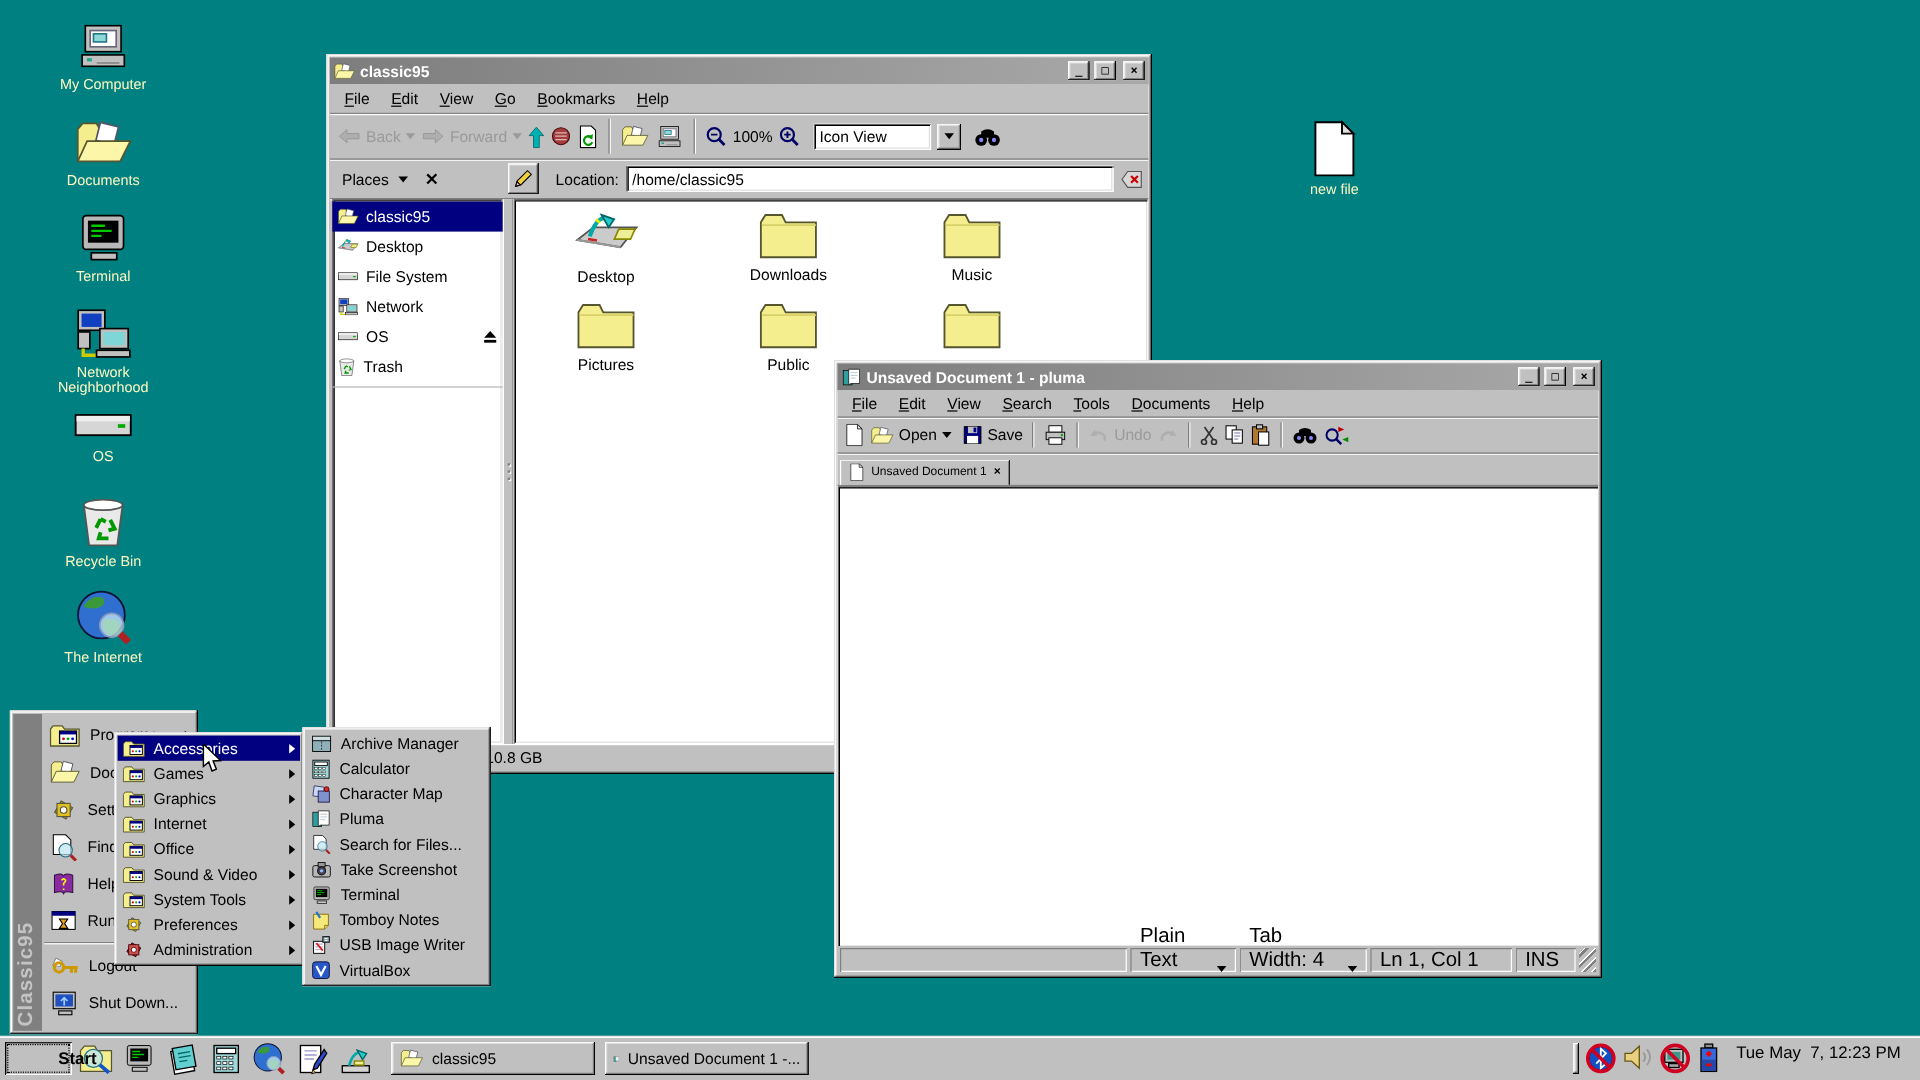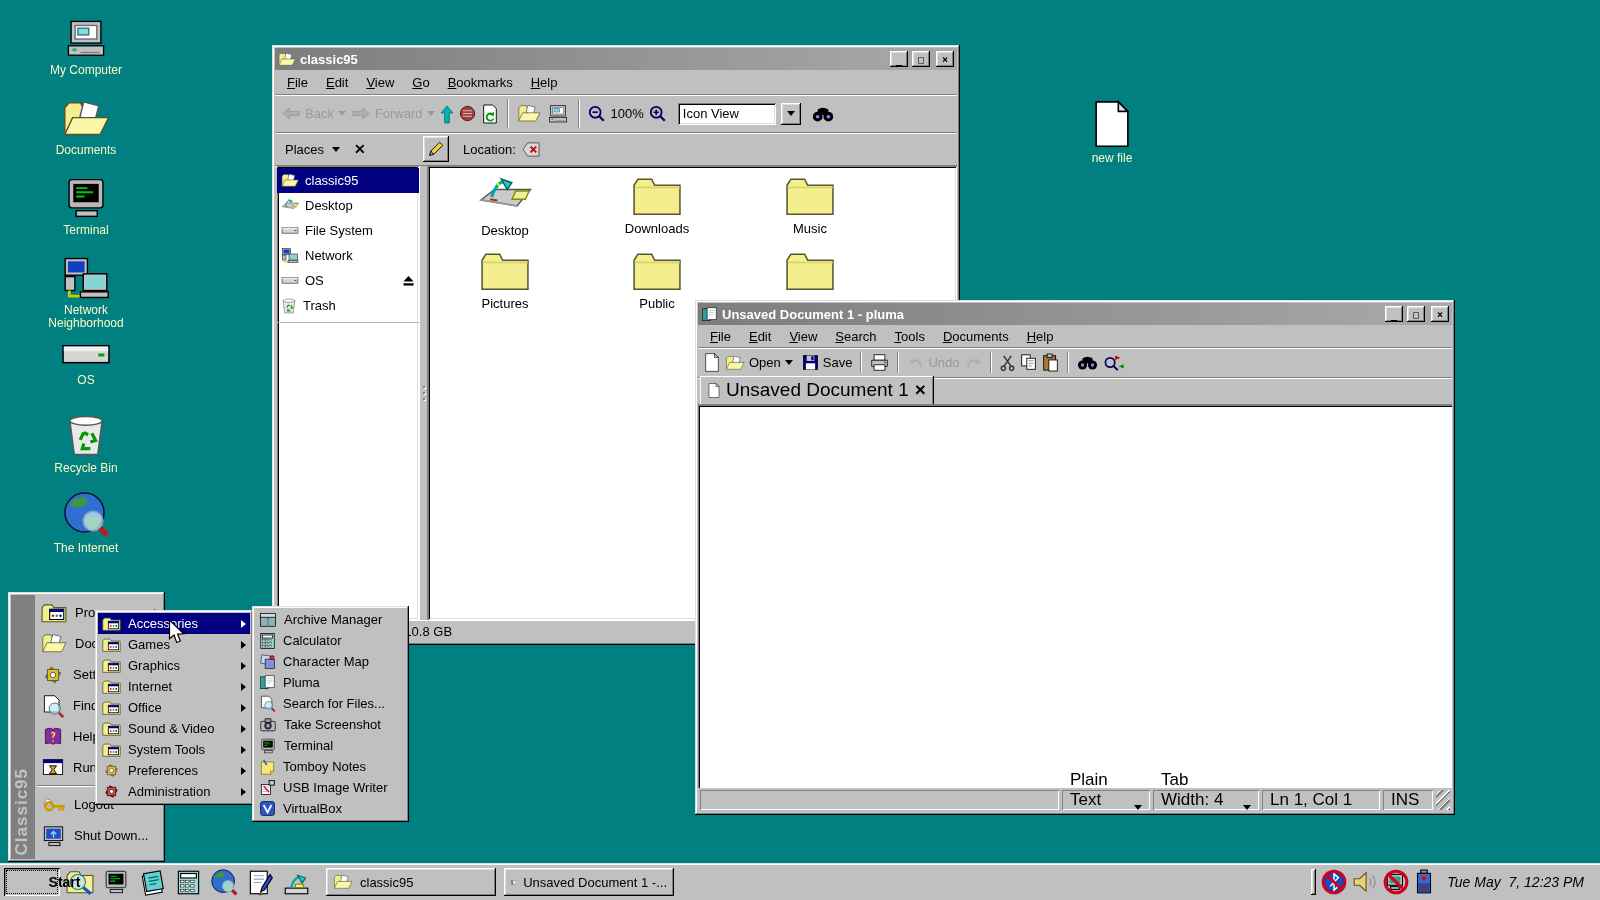--- a/index.html
+++ b/index.html
@@ -43,24 +43,24 @@
   .srow .grow { flex:1; }
   .handle { width:9px; background:#c0c0c0; display:flex; flex-direction:column; align-items:center; justify-content:center; gap:4px; box-shadow:inset 1px 0 0 #fff, inset -1px 0 0 #808080; }
   .handle i { width:2px; height:2px; background:#808080; box-shadow:1px 1px 0 #fff; }
   .iconview { flex:1; position:relative; }
   .fitem { position:absolute; width:130px; display:flex; flex-direction:column; align-items:center; gap:3px; }
   .fitem .lbl { font-size:13px; padding:0 2px; }
   .fitem .lbl.focus { outline:1px dotted #000; }
   .statusbar { height:22px; display:flex; align-items:center; padding:0 8px; border-top:1px solid #fff; }
 
   
-  #pl { left:695px; top:300px; width:760px; height:515px; z-index:20; display:flex; flex-direction:column; }
+  #pl { left:695px; top:300px; width:640px; height:515px; z-index:20; display:flex; flex-direction:column; }
   #pl .body { flex:1; display:flex; flex-direction:column; min-height:0; }
   .tabrow { display:flex; align-items:flex-end; height:27px; padding:2px 2px 0 2px; border-bottom:1px solid #808080; box-shadow:0 1px 0 #fff; }
-  .tab { display:flex; align-items:center; gap:6px; padding:3px 8px; background:#c0c0c0; box-shadow: inset -1px 0 0 #000, inset 1px 1px 0 #fff, inset -2px 0 0 #808080; font-size:19px; }
+  .tab { display:flex; align-items:center; gap:6px; padding:3px 8px; background:#c0c0c0; box-shadow: inset -1px 0 0 #000, inset 1px 1px 0 #fff, inset -2px 0 0 #808080; font-size:10px; }
   .edit { flex:1; background:#fff; box-shadow: inset 1px 1px 0 #808080, inset 2px 2px 0 #000; }
   .plstatus { height:24px; display:flex; align-items:stretch; gap:3px; padding:2px; }
   .plseg { display:flex; align-items:flex-end; padding:0 8px; gap:6px; font-size:17px; }
   .grip { width:14px; background:
      repeating-linear-gradient(135deg, transparent 0 3px, #fff 3px 4px, #808080 4px 6px); }
 
   
   .menu { position:absolute; background:#c0c0c0; }
   #startmenu { left:8px; top:592px; width:157px; height:270px; z-index:30; padding:3px; display:flex; }
   .brandband { width:24px; background:#808080; position:relative; }
@@ -75,21 +75,21 @@
   .subrow { display:flex; align-items:center; gap:7px; height:21px; padding:0 4px; font-size:13px; white-space:nowrap; }
   .subrow.sel { background:#000080; color:#fff; }
   .subrow.sel .arrow-r { border-left-color:#fff; }
 
   
   #taskbar { position:absolute; left:0; bottom:0; width:1600px; height:37px; background:#c0c0c0; box-shadow: inset 0 1px 0 #dfdfdf, inset 0 2px 0 #fff; z-index:25; display:flex; align-items:center; padding:3px 4px 2px; gap:4px; }
   #startbtn { width:56px; height:28px; display:flex; align-items:center; justify-content:center; gap:20px; font-weight:bold; font-size:14px;padding-left:45px; }
   #startbtn .focusring { position:absolute; inset:3px; outline:1px dotted #000; }
   .ql { width:32px; height:30px; display:flex; align-items:center; justify-content:center; }
   .taskbtn { width:170px; height:28px; display:flex; align-items:center; gap:7px; padding:0 7px; font-size:13px; white-space:nowrap; overflow:hidden; }
-  .tray { margin-left:auto; display:flex; align-items:center; gap:5px; padding-right:6px;font-style:italic; }
+  .tray { margin-left:auto; display:flex; align-items:flex-start; gap:5px; padding-right:6px; }
   .traygrip { width:5px; height:26px; }
   .clock { font-size:14px; white-space:pre; padding:0 6px 0 8px; }
 
   #cursor { position:absolute; left:168px; top:620px; z-index:50; }
 </style>
 </head>
 <body>
 
 <svg width="0" height="0" style="position:absolute">
 <defs>
@@ -522,20 +522,21 @@
         <span>Places</span>
         <span class="caret"></span>
         <span style="font-weight:bold;font-size:14px;margin-left:6px">✕</span>
       </div>
       <span class="btn" style="width:26px;height:26px;display:flex;align-items:center;justify-content:center">
         <svg class="ico" width="18" height="18">
             <use href="#s-pencil"></use>
           </svg>
       </span>
       <span style="margin-left:8px">Location:</span>
+      <input class="inset" style="flex: 1 1 0%; height: 22px; border: 0px; outline: 0px; padding: 0px 5px; font: 13px &quot;Liberation Sans&quot;, sans-serif;" value="/home/classic95">
       <svg class="ico" width="19" height="17">
           <use href="#s-clearx"></use>
         </svg>
     </div>
     <div class="fmmain">
       <div class="sidebar inset" style="background:#fff">
         <div class="srow sel">
           <svg class="ico" width="18" height="15">
               <use href="#s-docs"></use>
             </svg>

